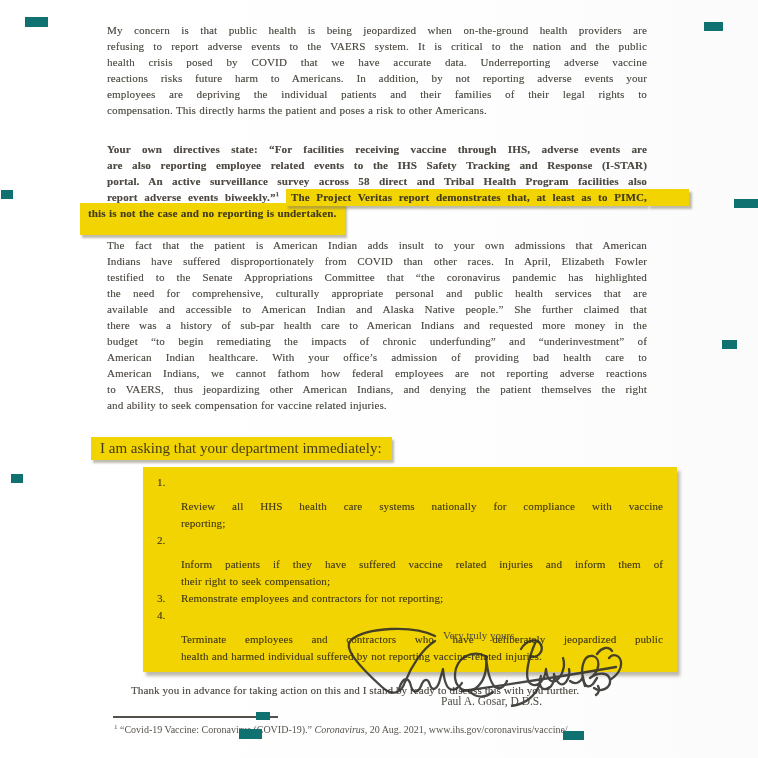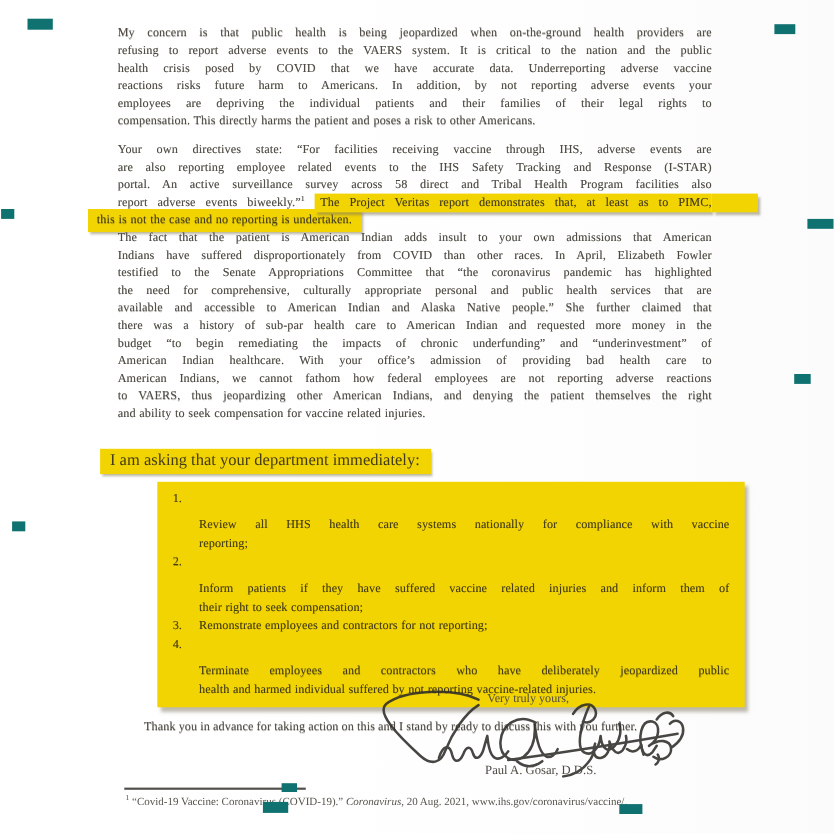--- a/index.html
+++ b/index.html
@@ -10,33 +10,33 @@
     color:var(--ink,#4e4a43);
   }
   .content{position:absolute;left:107px;top:22px;width:540px;}
   .line{
     font-size:11px;line-height:16px;height:16px;
     letter-spacing:0.15px;word-spacing:0.4px;white-space:nowrap;
     text-shadow:0.2px 0.2px 0.6px rgba(80,75,66,0.45);
   }
   .jl{white-space:normal;text-align:justify;text-align-last:justify;}
   .para{margin:0;}
-  .p1{margin-bottom:10px;font-family:Liberation Serif, serif;}
-  .p2{}
+  .p1{margin-bottom:23px;font-family:Liberation Serif, serif;}
+  .p2{margin-bottom:16px;font-weight:bold;}
   .p3{margin-bottom:24px;}
   mark{
     background:var(--hl,#f2d403);color:var(--hlink,#443c16);
     box-shadow:2px 3px 2px rgba(128,120,96,0.5);
   }
   .l5mark{position:relative;padding:2px 0 3px 5px;}
   .l5mark::after{
     content:"";position:absolute;left:100%;top:0;bottom:0;width:42px;
     background:var(--hl,#f2d403);box-shadow:3px 3px 2px rgba(128,120,96,0.5);
   }
-  .l6mark{display:inline-block;margin-left:-27px;margin-top:-2px;padding:2px 9px 3px 8px;}
+  .l6mark{display:inline-block;margin-left:-27px;margin-top:-2px;padding:2px 9px 14px 8px;}
   .askline{height:24px;margin-bottom:6px;white-space:nowrap;}
   .askmark{display:inline-block;transform:translateX(-16px);padding:3px 10px 4px 9px;font-size:15px;line-height:16px;}
   .listbox{
     margin-left:36px;width:534px;box-sizing:border-box;
     background:var(--hl,#f2d403);color:var(--hlink,#443c16);
     padding:7px 14px 7px 14px;margin-bottom:10px;
     box-shadow:3px 4px 3px rgba(128,120,96,0.5);
   }
   .li-row{display:flex;}
   .li-num{width:24px;flex:none;font-size:11px;line-height:17px;}
@@ -78,21 +78,21 @@
       <div class="line jl"><span>report adverse events biweekly.”</span><sup>1</sup> <mark class="l5mark">The Project Veritas report demonstrates that, at least as to PIMC,</mark></div>
       <div class="line"><mark class="l6mark">this is not the case and no reporting is undertaken.</mark></div>
     </div>
 
     <div class="para p3">
         <div class="line jl">The fact that the patient is American Indian adds insult to your own admissions that American</div>
         <div class="line jl">Indians have suffered disproportionately from COVID than other races. In April, Elizabeth Fowler</div>
         <div class="line jl">testified to the Senate Appropriations Committee that “the coronavirus pandemic has highlighted</div>
         <div class="line jl">the need for comprehensive, culturally appropriate personal and public health services that are</div>
         <div class="line jl">available and accessible to American Indian and Alaska Native people.” She further claimed that</div>
-        <div class="line jl">there was a history of sub-par health care to American Indian and requested more money in the</div>
+        <div class="line jl">there was a history of sub-par health care to American Indians and requested more money in the</div>
         <div class="line jl">budget “to begin remediating the impacts of chronic underfunding” and “underinvestment” of</div>
         <div class="line jl">American Indian healthcare. With your office’s admission of providing bad health care to</div>
         <div class="line jl">American Indians, we cannot fathom how federal employees are not reporting adverse reactions</div>
         <div class="line jl">to VAERS, thus jeopardizing other American Indians, and denying the patient themselves the right</div>
         <div class="line">and ability to seek compensation for vaccine related injuries.</div>
       </div>
 
     <div class="askline">
       <mark class="askmark">I am asking that your department immediately:</mark>
     </div>

